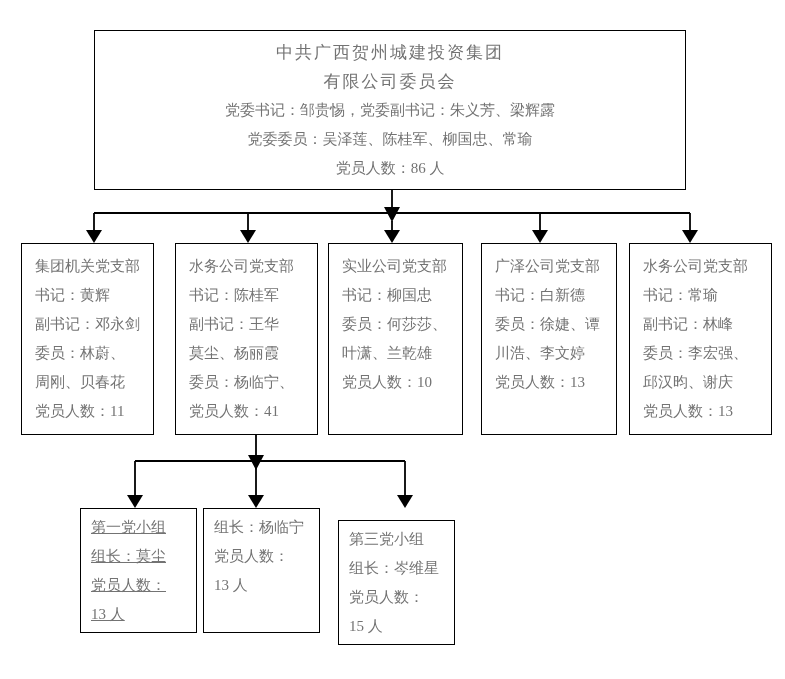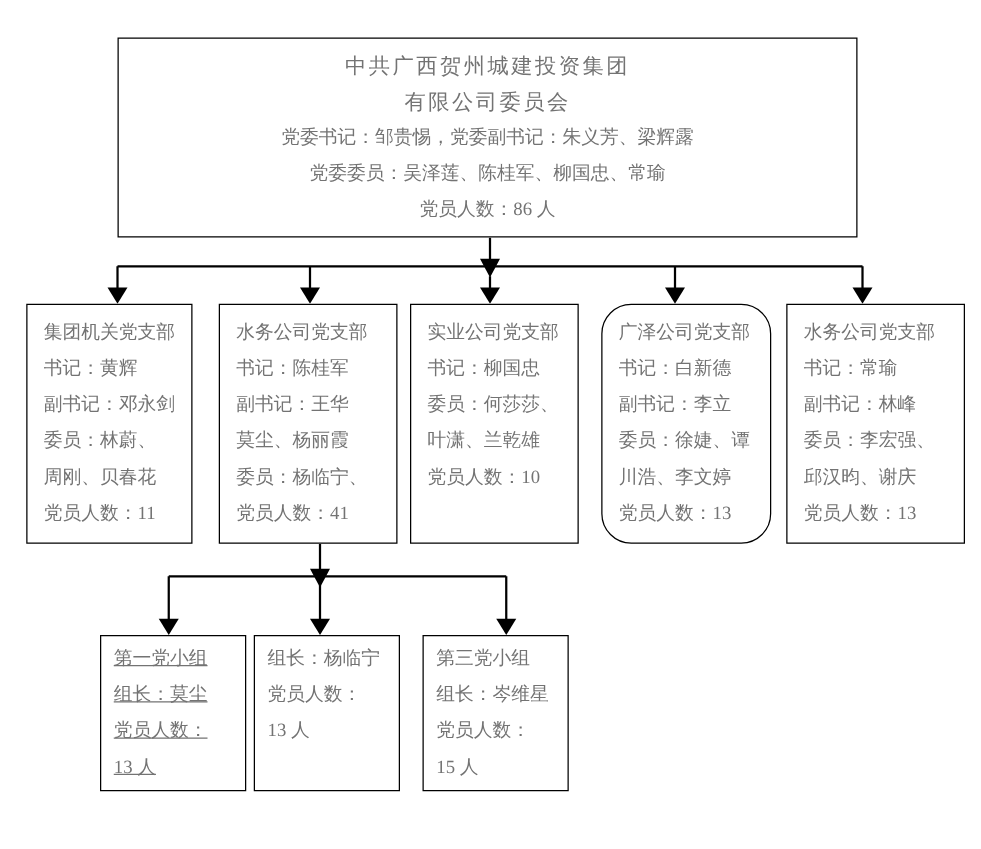--- a/index.html
+++ b/index.html
@@ -27,31 +27,31 @@
   .root-box .big{font-size:17px;letter-spacing:2px;}
   .branch{
     top:243px;height:192px;
     font-size:15px;line-height:29px;
     padding:8px 4px 0 13px;
     text-align:left;
   }
   .branch-1{left:21px;width:133px;}
   .branch-2{left:175px;width:143px;}
   .branch-3{left:328px;width:135px;}
-  .branch-4{left:481px;width:136px;border-radius:24px;}
+  .branch-4{left:481px;width:136px;}
   .branch-5{left:629px;width:143px;}
   .group{
     top:508px;height:125px;
     font-size:15px;line-height:29px;
     padding:4px 4px 0 10px;
     text-align:left;
   }
   .group-1{left:80px;width:117px;text-decoration:underline;}
   .group-2{left:203px;width:117px;}
-  .group-3{left:338px;width:117px;}
+  .group-3{left:338px;width:117px;margin-top:12px;}
   .bl{white-space:nowrap;}
 </style>
 </head>
 <body>
 
 <div id="stage">
 
   <svg id="connectors" viewBox="0 0 785 679" xmlns="http://www.w3.org/2000/svg">
     <g stroke="#000" stroke-width="1.8" fill="none">
 
@@ -117,21 +117,20 @@
     <div class="bl">实业公司党支部</div>
     <div class="bl">书记：柳国忠</div>
     <div class="bl">委员：何莎莎、</div>
     <div class="bl">叶潇、兰乾雄</div>
     <div class="bl">党员人数：10</div>
   </div>
 
   <div class="box branch branch-4">
     <div class="bl">广泽公司党支部</div>
     <div class="bl">书记：白新德</div>
-    <div class="bl">副书记：李立</div>
     <div class="bl">委员：徐婕、谭</div>
     <div class="bl">川浩、李文婷</div>
     <div class="bl">党员人数：13</div>
   </div>
 
   <div class="box branch branch-5">
     <div class="bl">水务公司党支部</div>
     <div class="bl">书记：常瑜</div>
     <div class="bl">副书记：林峰</div>
     <div class="bl">委员：李宏强、</div>

